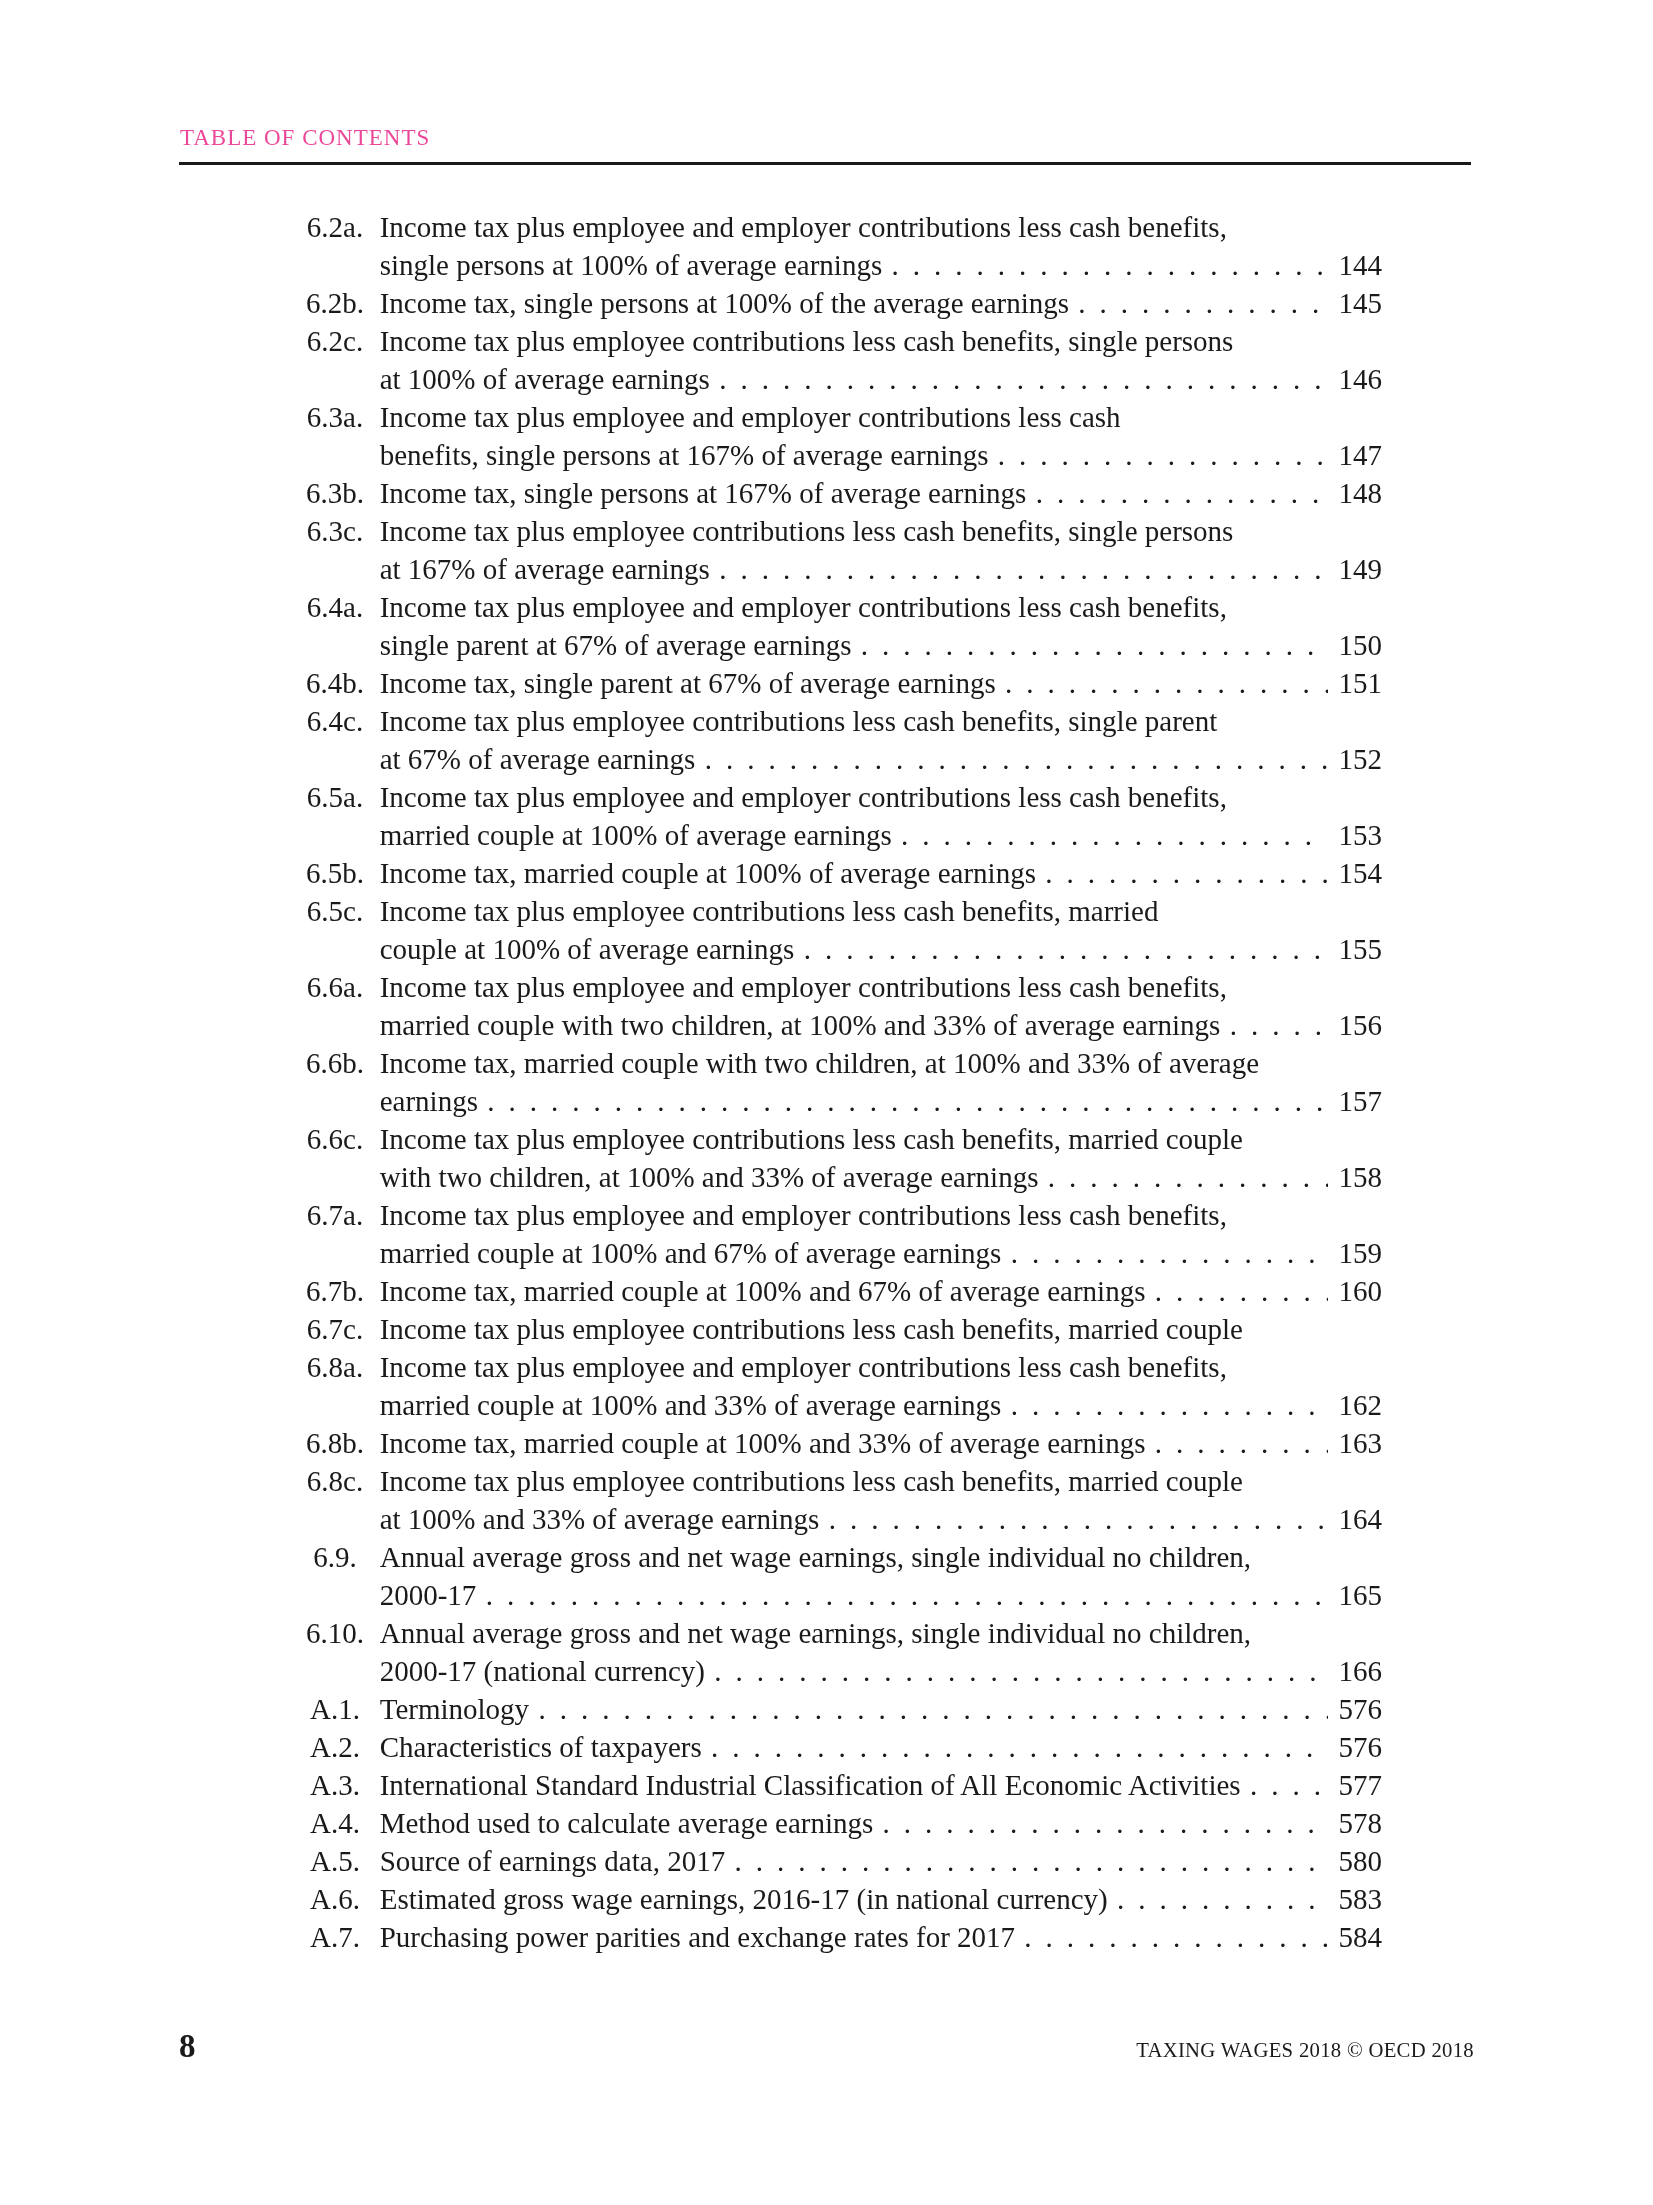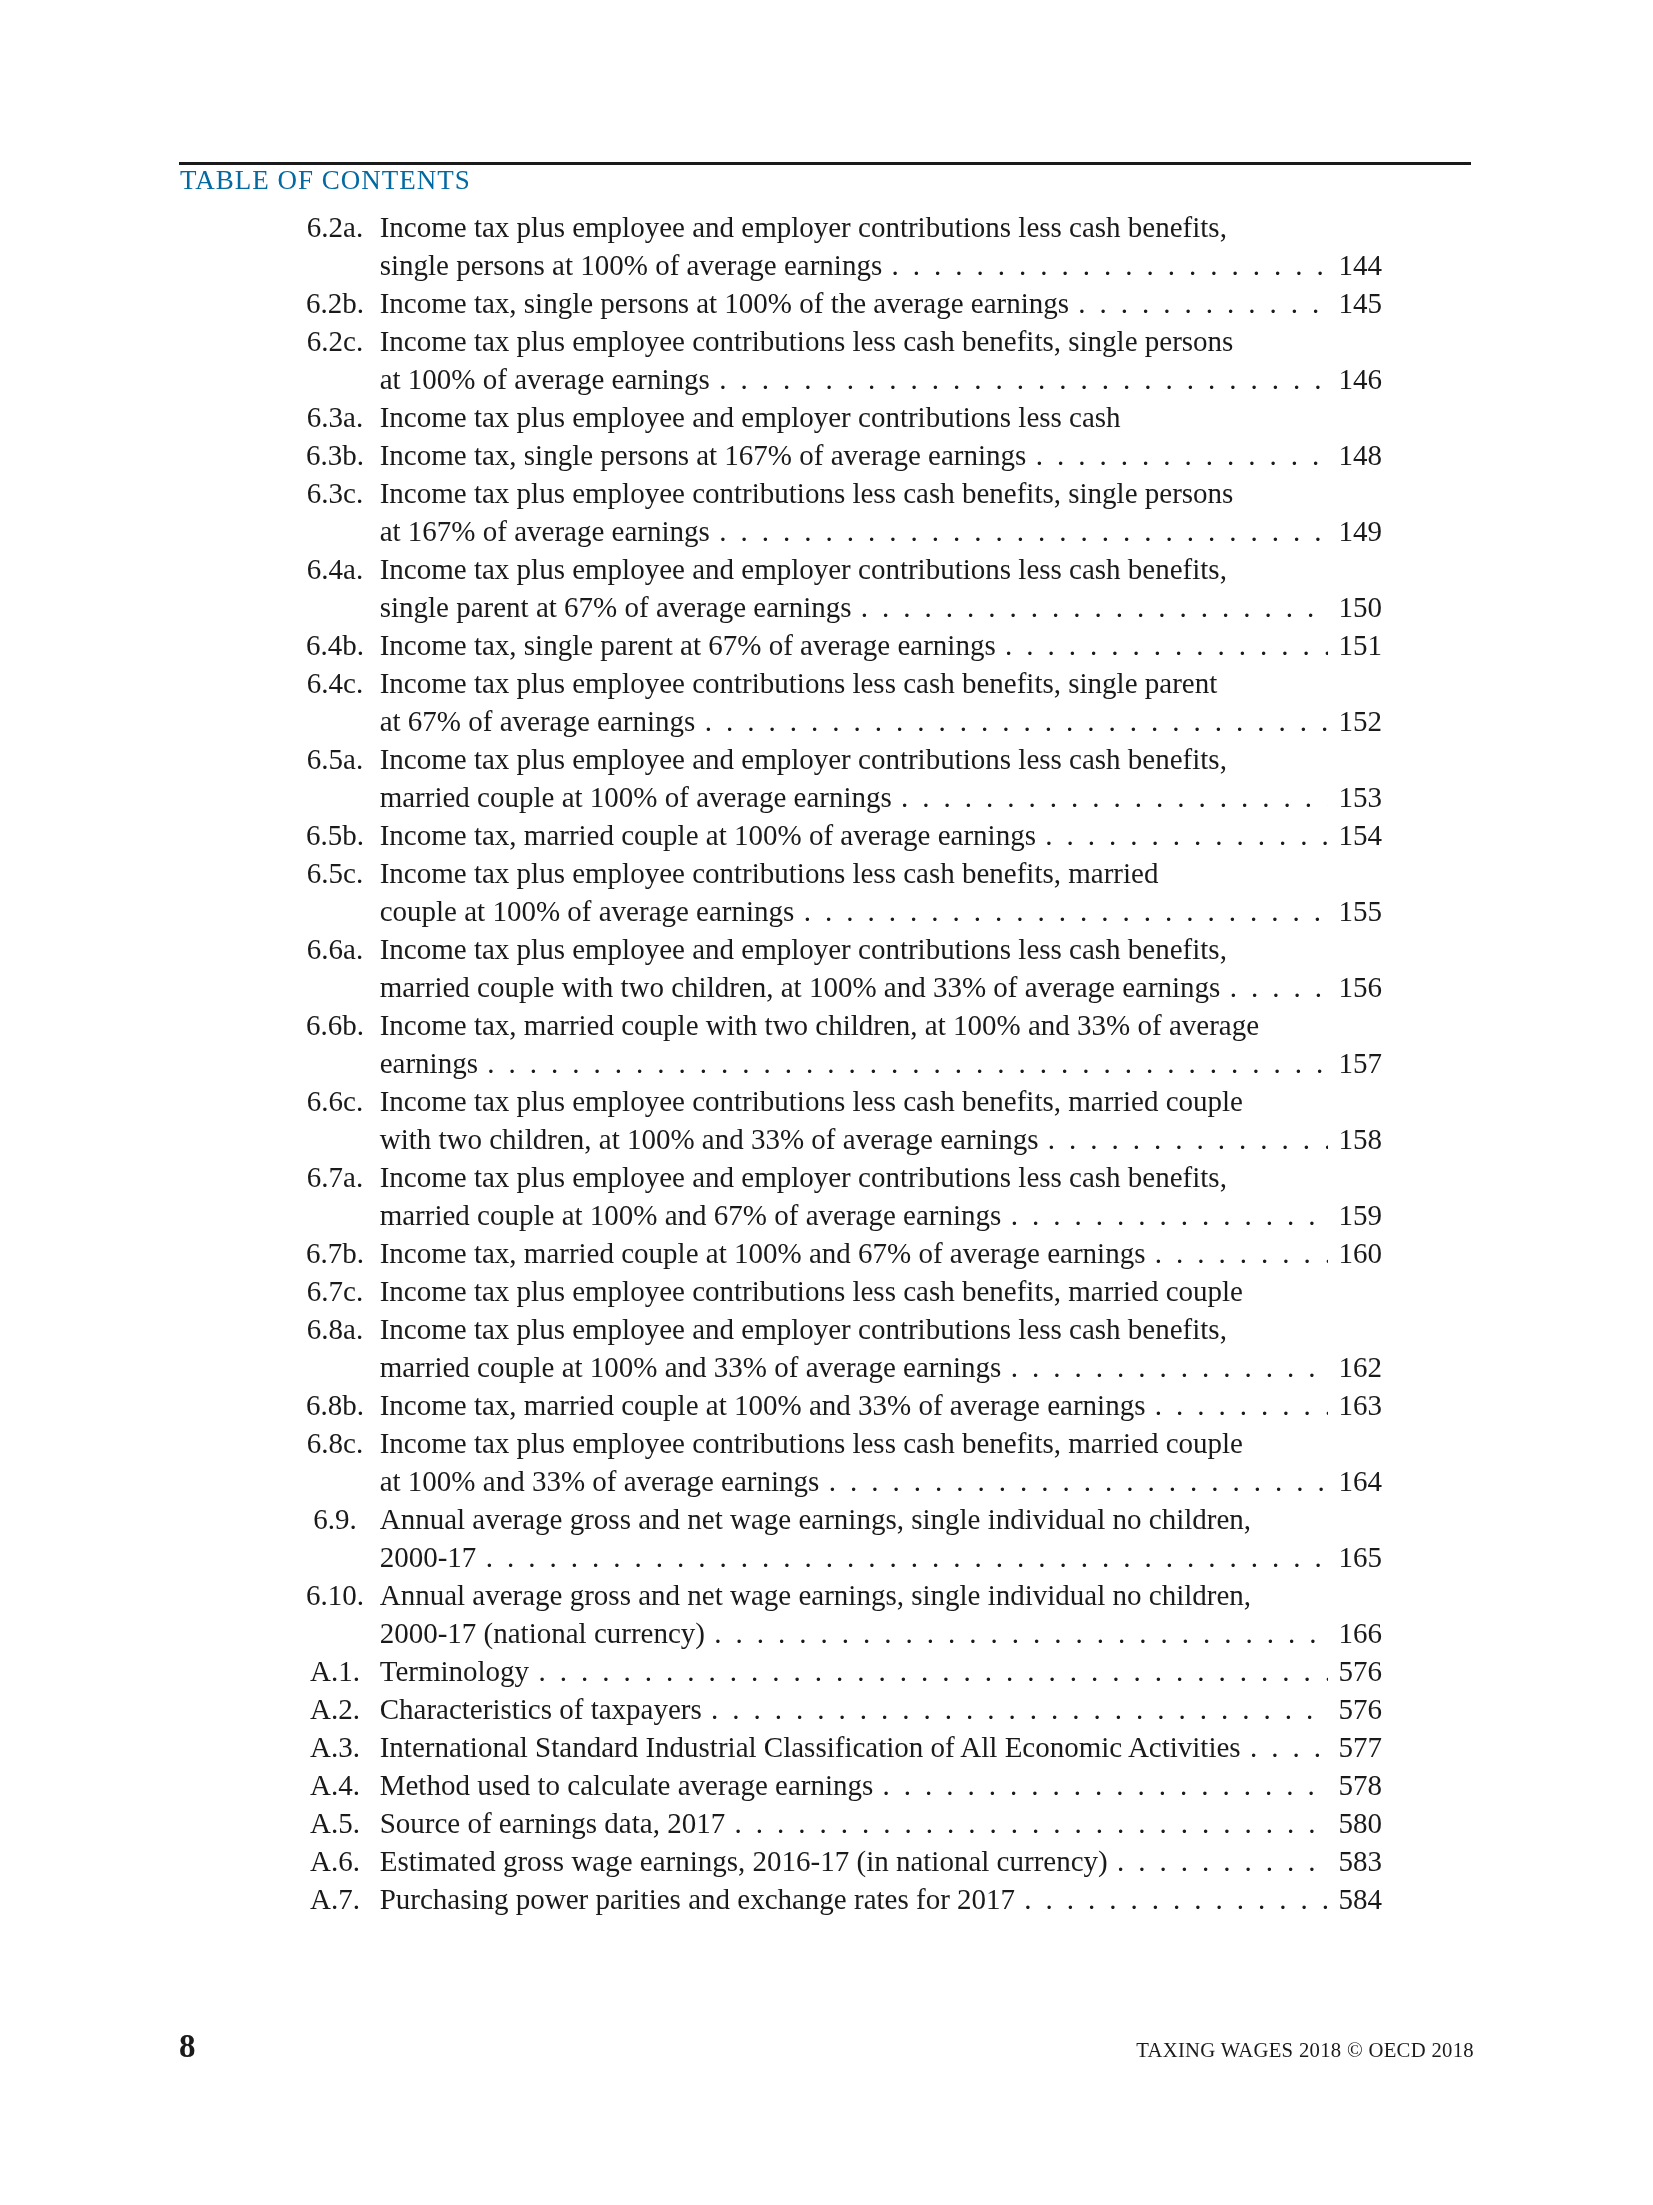--- a/index.html
+++ b/index.html
@@ -8,23 +8,22 @@
     background: #ffffff;
     font-family: "Liberation Serif", "DejaVu Serif", serif;
     color: #1a1a1a;
     position: relative;
     overflow: hidden;
   }
   .page { position: absolute; inset: 0; background: #ffffff; }
 
   .running-header {
     position: absolute; left: 180px; top: 125px;
-    font-size: 27px; letter-spacing: 1px;
-    color: #0369a1;
-    margin-top: 40px;
+    font-size: 23px; letter-spacing: 1px;
+    color: #ec4899;
   }
   .header-rule {
     position: absolute; left: 179px; top: 162px;
     width: 1292px; height: 2.7px; background: #1a1a1a;
   }
 
   .toc {
     position: absolute; left: 303px; top: 208px;
     width: 1079px;
   }
@@ -98,20 +97,25 @@
             <span class="ltext">at 100% of average earnings</span>
             <span class="leader"></span>
             <span class="pg">146</span>
           </div>
         </div>
       </div>
       <div class="toc-entry">
         <div class="num">6.3a.</div>
         <div class="entry-body">
           <div class="line">Income tax plus employee and employer contributions less cash</div>
+          <div class="line lastline">
+            <span class="ltext">benefits, single persons at 167% of average earnings</span>
+            <span class="leader"></span>
+            <span class="pg">147</span>
+          </div>
         </div>
       </div>
       <div class="toc-entry">
         <div class="num">6.3b.</div>
         <div class="entry-body">
           <div class="line lastline">
             <span class="ltext">Income tax, single persons at 167% of average earnings</span>
             <span class="leader"></span>
             <span class="pg">148</span>
           </div>

